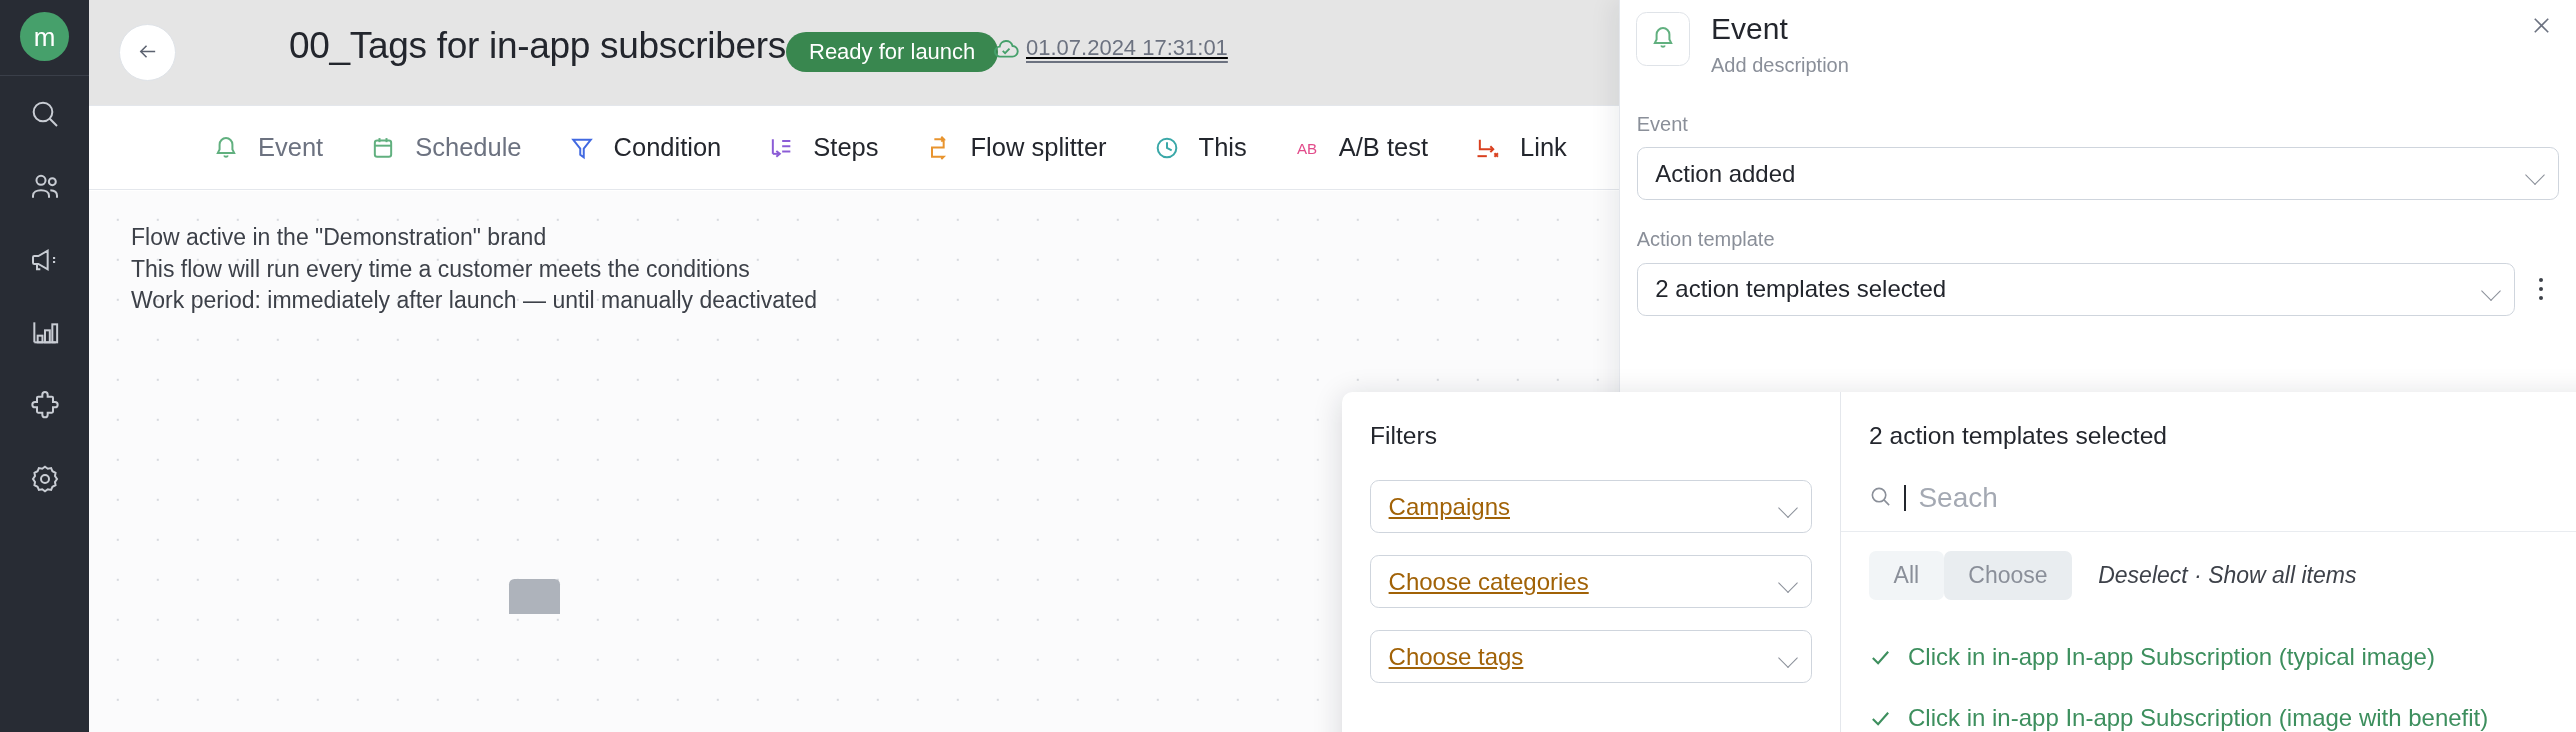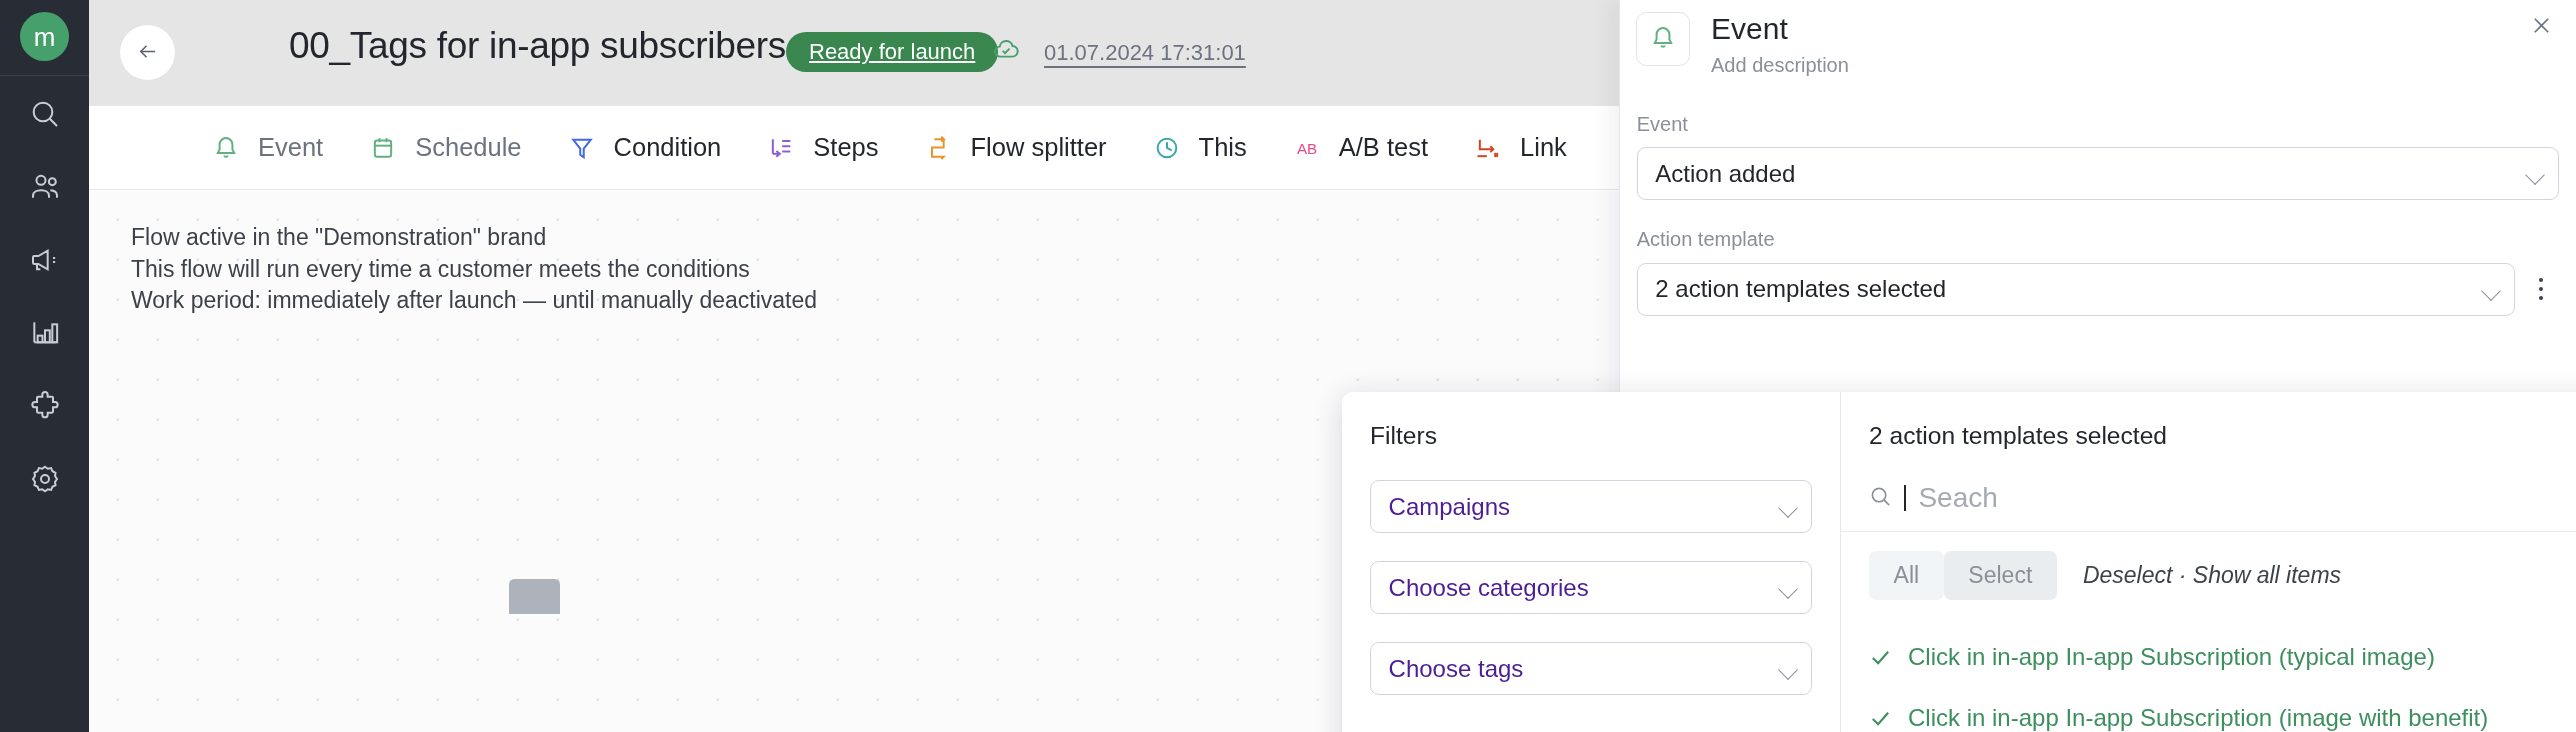--- a/index.html
+++ b/index.html
@@ -36,24 +36,24 @@
     display: flex; align-items: center; justify-content: center; cursor: pointer;
   }
   .back-btn svg { width: 23px; height: 23px; stroke: #5c6270; stroke-width: 1.6; fill: none; }
   .page-title {
     position: absolute; left: 200px; top: 24.6px;
     font-size: 37px; color: #23262d; letter-spacing: -0.3px; white-space: nowrap;
   }
   .status-badge {
     position: absolute; left: 697px; top: 32px; height: 40px; padding: 0 23px;
     background: #39874f; color: #fff; border-radius: 20px;
-    display: flex; align-items: center; font-size: 22px; white-space: nowrap; text-decoration: underline;
+    display: flex; align-items: center; font-size: 22px; white-space: nowrap;
   }
   .saved-wrap {
-    position: absolute; left: 903px; top: 35px; display: flex; align-items: flex-end; gap: 24px;
+    position: absolute; left: 903px; top: 35px; display: flex; align-items: flex-start; gap: 6px; text-decoration: underline;
   }
   .saved-wrap svg { width: 28px; height: 28px; stroke: #46a06b; stroke-width: 1.6; fill: none; }
   .saved-time {
     font-size: 22px; color: #6c7280; text-decoration: underline;
     text-underline-offset: 6.1px; white-space: nowrap; cursor: pointer;
   }
 
   
   .tabbar {
     position: absolute; left: 89px; top: 106px; width: 2487px; height: 84px;
@@ -121,21 +121,21 @@
   .kebab i { width: 4.4px; height: 4.4px; border-radius: 50%; background: #3d4149; display: block; }
 
   
   .popup {
     position: absolute; left: 1342px; top: 392px; width: 1315px; height: 439px;
     background: #fff; border-radius: 10.5px 0 0 0;
     box-shadow: 0 5.3px 30px rgba(16,24,40,.16); display: flex; overflow: hidden;
   }
   .popup-left { width: 499px; padding: 30px 28px 0 28px; border-right: 0.9px solid #e4e7ec; }
   .popup-left h4 { font-size: 24.6px; color: #23262d; font-weight: 400; margin-bottom: 30px; }
-  .popup-left .select-box { margin-bottom: 28px; color: #4c1d95; }
+  .popup-left .select-box { margin-bottom: 22px; color: #a16207; text-decoration: underline; }
   .popup-right { flex: 1; padding-top: 30px; position: relative; }
   .popup-right .rtitle { font-size: 24.6px; color: #23262d; padding: 0 0 0 28px; }
   .search-row {
     display: flex; align-items: center; gap: 12.3px; padding: 0 28px;
     height: 68px; border-bottom: 0.9px solid #e9ecf0; margin-top: 14px;
   }
   .search-row svg { width: 23px; height: 23px; stroke: #8a8f99; stroke-width: 1.7; fill: none; flex: none; }
   .caret { width: 1.8px; height: 26px; background: #23262d; }
   .search-ph { font-size: 28px; color: #a4a9b3; }
   .btn-row { display: flex; align-items: center; padding: 19.3px 28px 0 28px; gap: 0; }
@@ -408,21 +408,21 @@
               <circle cx="10.5" cy="10.5" r="7"></circle>
               <line x1="15.6" y1="15.6" x2="21" y2="21"></line>
             </svg>
         </span>
         <span class="caret"></span>
         <span class="search-ph">Seach</span>
       </div>
 
       <div class="btn-row">
         <div class="seg a">All</div>
-        <div class="seg b">Select</div>
+        <div class="seg b">Choose</div>
         <div class="hint">Deselect · Show all items</div>
       </div>
 
       <div class="opt-list">
         <div class="opt">
           <span class="ck">
             <svg viewBox="0 0 24 24">
                 <polyline points="4,12.5 9.5,18 20,6"></polyline>
               </svg>
           </span>

